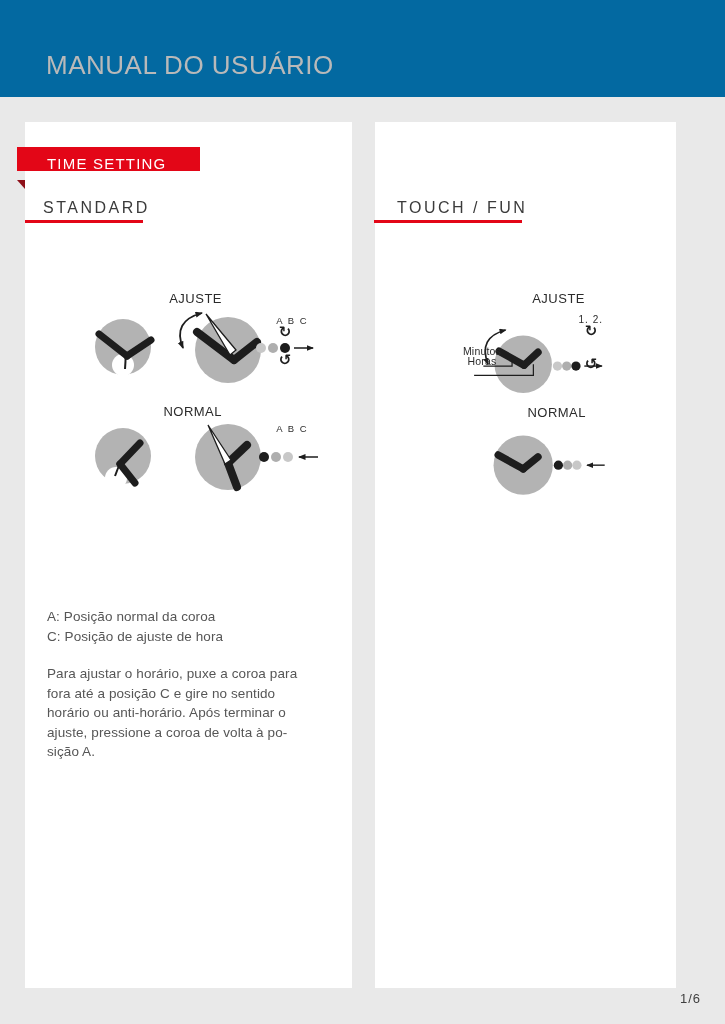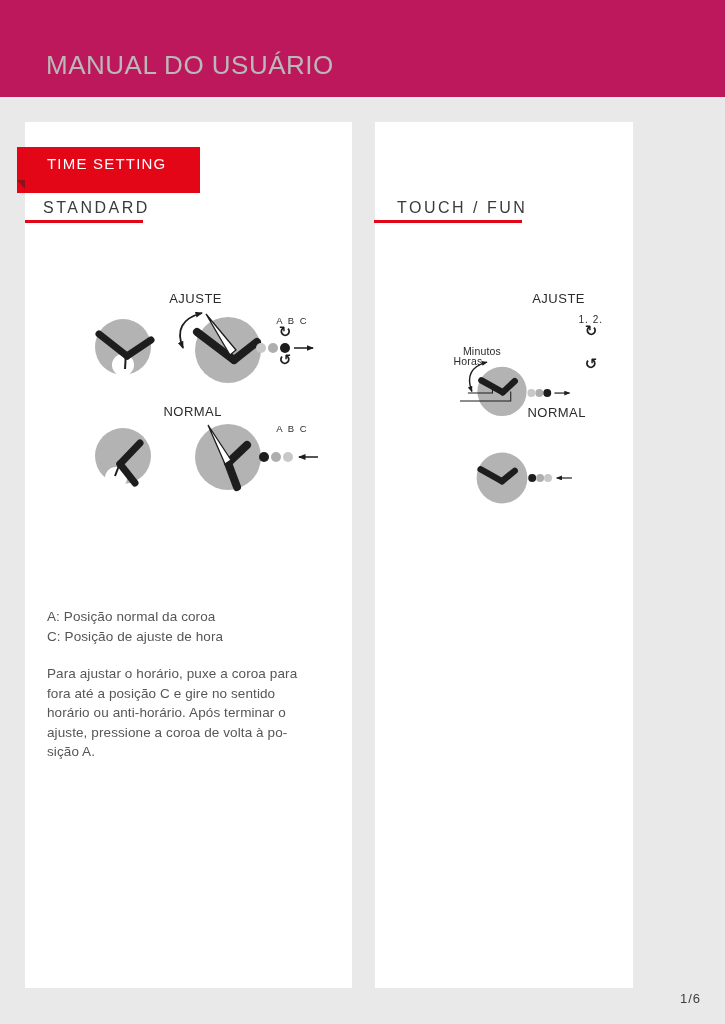--- a/index.html
+++ b/index.html
@@ -4,34 +4,34 @@
 <style>
   html,body{margin:0;padding:0;}
   body{
     width:725px;height:1024px;position:relative;
     background:#e9e9e9;
     font-family:"Liberation Sans","DejaVu Sans",sans-serif;
     -webkit-font-smoothing:antialiased;
     overflow:hidden;
   }
   
-  .header{position:absolute;left:0;top:0;width:725px;height:97px;background:#be185d;}
+  .header{position:absolute;left:0;top:0;width:725px;height:97px;background:#0369a1;}
   .page-title{position:absolute;left:46px;top:50px;font-size:26px;color:#b9b9b9;letter-spacing:.5px;}
   .logo{position:absolute;right:28px;top:55px;display:flex;align-items:flex-end;}
   .logo-text{font-size:32px;font-weight:700;color:#141414;letter-spacing:-1.5px;line-height:.82;}
   .logo-reg{font-size:7px;color:#141414;margin:0 3px 19px 1px;line-height:1;}
   .logo-cross{position:relative;width:27px;height:27px;background:#e30617;border-radius:3px;display:inline-block;}
   .cross-v{position:absolute;left:11.5px;top:5px;width:4px;height:17px;background:#fff;}
   .cross-h{position:absolute;left:5px;top:11.5px;width:17px;height:4px;background:#fff;}
   
   .panel{position:absolute;top:122px;height:866px;background:#ffffff;}
   .panel-left{left:25px;width:327px;}
-  .panel-right{left:375px;width:258px;}
+  .panel-right{left:375px;width:301px;}
   
-  .ribbon{position:absolute;left:-8px;top:25px;width:183px;height:46px;background:#e30617;
+  .ribbon{position:absolute;left:-8px;top:25px;width:183px;height:24px;background:#e30617;
           color:#fff;font-size:15px;letter-spacing:1.2px;line-height:33px;padding-left:30px;box-sizing:border-box;}
   .ribbon-fold{position:absolute;left:0;top:33px;width:0;height:0;
                border-top:9px solid #8e1019;border-left:8px solid transparent;}
   
   .heading{position:absolute;top:77px;font-size:16px;letter-spacing:2.5px;color:#3b3b3b;text-align:center;}
   .panel-left .heading{left:18px;}
   .panel-right .heading{left:22px;}
   .heading-underline{position:absolute;top:98px;height:3px;background:#e30617;}
   .panel-left .heading-underline{left:0;width:118px;}
   .panel-right .heading-underline{left:-1px;width:148px;}
@@ -169,18 +169,18 @@
       <circle cx="218" cy="336" r="5" fill="#c8c8c8"></circle>
     </g>
     <line x1="248" y1="336" x2="229" y2="336" stroke="#1d1d1d" stroke-width="1.5" marker-end="url(#ahR)"></line>
   </svg>
 
   <span class="lbl lbl-section" style="left:110px;top:170px;width:100px;">AJUSTE</span>
   <span class="lbl lbl-steps" style="left:184px;top:193px;width:44px;">1. 2.</span>
   <span class="lbl rot-icon" style="left:205px;top:202px;width:22px;text-align:center;">↻</span>
   <span class="lbl rot-icon" style="left:205px;top:235px;width:22px;text-align:center;">↺</span>
   <span class="lbl lbl-hand" style="left:82px;top:224px;width:50px;">Minutos</span>
-  <span class="lbl lbl-hand" style="left:68px;top:234px;width:50px;">Horas</span>
+  <span class="lbl lbl-hand" style="left:82px;top:234px;width:50px;">Horas</span>
   <span class="lbl lbl-section" style="left:111px;top:284px;width:100px;">NORMAL</span>
 
 </section>
 
 <div class="page-number">1/6</div>
 
 </body></html>

